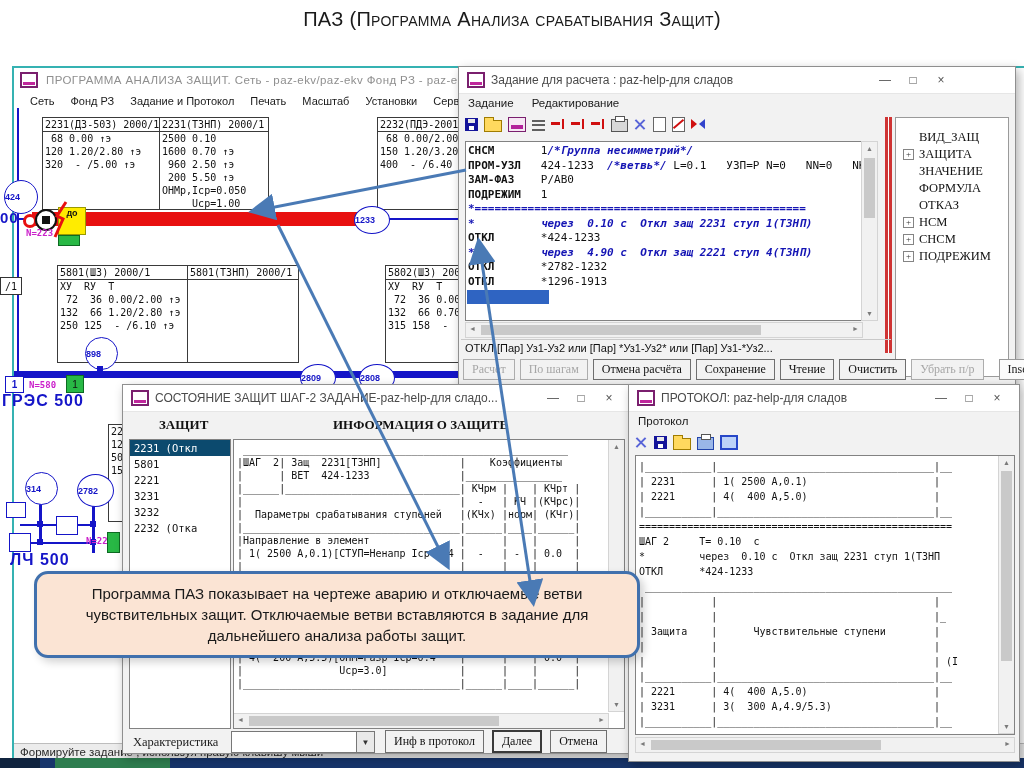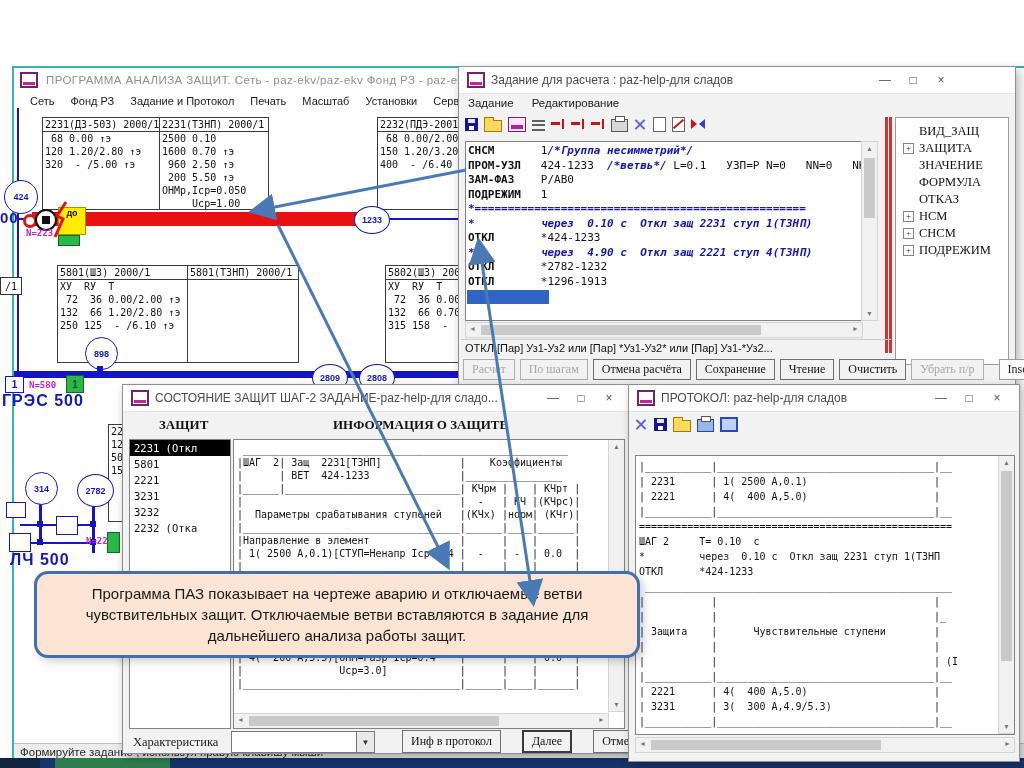--- a/index.html
+++ b/index.html
@@ -22,21 +22,21 @@
   .appic{width:14px;height:12px;border:2px solid #7a1f6e;background:#fff;position:relative;flex:none}
   .appic::after{content:"";position:absolute;left:1px;right:1px;bottom:1px;height:3px;background:#c0269c}
   
   #diagram{position:absolute;inset:0;z-index:2}
   .dline{position:absolute;background:#1515c8}
   .dtable{position:absolute;border:1px solid #3a3a3a;background:#fff;overflow:hidden;
           font-family:"DejaVu Sans Mono",monospace;font-size:10px;line-height:13px;color:#111}
   .dt-title{border-bottom:1px solid #3a3a3a;padding:0 2px;white-space:pre}
   .dt-row{white-space:pre;padding:0 2px}
   .dnode{position:absolute;border:1.5px solid #1515c8;border-radius:50%;background:#fff;color:#1515c8;
-         display:flex;align-items:center;justify-content:center;font-size:9px;font-weight:bold;z-index:3}
+         display:flex;align-items:center;font-size:9px;font-weight:bold;z-index:3}
   .mag{position:absolute;color:#cb1fcb;font-size:9px;font-weight:bold;font-family:"DejaVu Sans Mono",monospace;z-index:4}
   .bluebig{position:absolute;color:#1515c8;font-weight:bold;font-size:16px;letter-spacing:1px;z-index:3}
   .bbox{position:absolute;background:#fff;border:1px solid #1515c8;color:#1515c8;font-size:10px;font-weight:bold;
         display:flex;align-items:center;justify-content:center;z-index:3}
   .kbox{position:absolute;background:#fff;border:1px solid #333;color:#111;font-size:10px;
         display:flex;align-items:center;justify-content:center;z-index:3;font-family:"DejaVu Sans Mono",monospace}
   .gbox{position:absolute;background:#28b845;border:1px solid #0d6a22;z-index:4;display:flex;align-items:center;
         justify-content:center;font-size:10px;color:#111}
   .jdot{position:absolute;width:6px;height:6px;background:#1515c8;z-index:3}
   #fault-line{position:absolute;left:32px;top:212px;width:330px;height:14px;background:#e81010;z-index:2}
@@ -59,21 +59,21 @@
   .tbi{display:inline-block}
   .sunk{position:absolute;background:#fff;border:1px solid #828282;overflow:hidden}
   .mono{font-family:"DejaVu Sans Mono",monospace;white-space:pre}
   
   .tl{white-space:pre;font-size:11px;line-height:14.5px;font-family:"DejaVu Sans Mono",monospace;color:#111}
   .ln-h{font-weight:bold}
   .ln-c{color:#1414b4;font-style:italic;font-weight:bold}
   .selline{width:82px;height:14px;background:#2f64c2;margin-top:1px}
   .rsplit{position:absolute;width:1px;background:#fff;border-left:3px solid #cf3434;border-right:3px solid #cf3434}
   .tree{position:absolute;background:#fff;border:1px solid #9a9a9a;font-family:"Liberation Serif",serif;
-        font-size:12.5px;padding:5px 0;overflow:hidden}
+        font-size:12.5px;padding:11px 0;overflow:hidden}
   .titem{display:flex;align-items:center;height:17px;padding-left:7px;gap:5px;color:#111;white-space:nowrap}
   .tplus{width:9px;height:9px;border:1px solid #848484;font-size:9px;line-height:8px;text-align:center;
          color:#333;background:#fff;flex:none}
   .tplus:empty{border-color:transparent}
   .btn{background:#f2f2f2;border:1px solid #6f6f6f;font-family:"Liberation Serif",serif;font-size:12px;
        padding:2px 8px;color:#111;white-space:nowrap}
   .btn.disabled{color:#a6a6a6;border-color:#adadad}
   .btn.default{border:2px solid #3a3a3a}
   .insbox{border:1px solid #9a9a9a;background:#fbfbfb;font-family:"Liberation Serif",serif;font-size:12px;
           padding:2px 8px;margin-left:10px}
@@ -83,21 +83,21 @@
   .vsb .a{height:13px;color:#7a7a7a;font-size:7px;text-align:center;line-height:13px}
   .vsb .t{position:absolute;left:2px;right:2px;background:#c9c9c9}
   .vsb .ab{position:absolute;bottom:0;left:0;right:0}
   .hsb{position:absolute;height:14px;background:#f1f1f1;border:1px solid #d4d4d4}
   .hsb .a{position:absolute;top:0;width:13px;height:12px;color:#7a7a7a;font-size:7px;text-align:center;line-height:12px}
   .hsb .t{position:absolute;top:2px;bottom:2px;background:#c9c9c9}
   
   .shead{position:absolute;font-family:"Liberation Serif",serif;font-weight:bold;font-size:13px;color:#111}
   .pitem{height:16px;font-family:"DejaVu Sans Mono",monospace;font-size:10.5px;display:flex;align-items:center;
          padding-left:4px;color:#111;white-space:pre}
-  .pitem.sel{background:#000000;color:#fff}
+  .pitem.sel{background:#0c4a6e;color:#fff}
   .ilin{font-size:10px;line-height:13px;color:#111}
   .plin{font-size:10px;line-height:15px;color:#111}
   .serf{font-family:"Liberation Serif",serif}
   .combo{position:absolute;background:#fff;border:1px solid #777;display:flex;height:20px}
   .combo .cval{flex:1}
   .combo .cbtn{width:17px;border-left:1px solid #777;background:#e9e9e9;font-size:8px;display:flex;
                align-items:center;justify-content:center;color:#333}
   
   #callout{position:absolute;left:34px;top:571px;width:552px;background:#fbe4d4;border:3px solid #4070ad;
            border-radius:14px;z-index:20;padding:9px 24px;font-size:15px;color:#1a1a1a;text-align:center;
@@ -135,20 +135,21 @@
   .ic-bow::before{content:"";position:absolute;left:0;top:0;border-top:5px solid transparent;
                   border-bottom:5px solid transparent;border-left:6px solid #d01010}
   .ic-bow::after{content:"";position:absolute;right:0;top:0;border-top:5px solid transparent;
                  border-bottom:5px solid transparent;border-right:6px solid #3344cc}
 </style>
 </head>
 <body>
 
 <div id="page">
 
+  <div id="page-title">ПАЗ (Программа Анализа срабатывания Защит)</div>
 
   <div id="main-win">
     <div class="main-tb">
       <span class="appic"></span>
       <span id="main-title">ПРОГРАММА  АНАЛИЗА  ЗАЩИТ.   Сеть - paz-ekv/paz-ekv    Фонд РЗ - paz-ekv</span>
     </div>
     <div id="main-menu">
         <span class="mi">Сеть</span>
         <span class="mi">Фонд РЗ</span>
         <span class="mi">Задание и Протокол</span>
@@ -241,21 +242,21 @@
       </div>
     <div class="dnode" style="left:354px;top:206px;width:34px;height:26px">
         <span>1233</span>
       </div>
     <div class="dnode" style="left:85px;top:337px;width:31px;height:31px">
         <span>898</span>
       </div>
 
     <div class="dline" style="left:14px;top:371px;width:444px;height:7px"></div>
     <div class="jdot" style="left:97px;top:366px"></div>
-    <div class="dnode" style="left:312px;top:364px;width:34px;height:26px">
+    <div class="dnode" style="left:300px;top:364px;width:34px;height:26px">
         <span>2809</span>
       </div>
     <div class="dnode" style="left:359px;top:364px;width:34px;height:26px">
         <span>2808</span>
       </div>
     <div class="bbox" style="left:5px;top:376px;width:17px;height:15px">
         <span>1</span>
       </div>
     <div class="mag" style="left:29px;top:380px">N=580</div>
     <div class="gbox" style="left:66px;top:375px;width:16px;height:16px">
@@ -421,37 +422,40 @@
         <div class="a" style="left:0">◄</div>
           <div class="t" style="left:15px;width:250px"></div>
           <div class="a" style="right:0">►</div>
       </div>
     </div>
     <div class="serf" style="position:absolute;left:10px;top:350px;font-size:12.5px">Характеристика</div>
     <div class="combo" style="left:108px;top:346px;width:142px">
       <span class="cval"></span>
         <span class="cbtn">▼</span>
     </div>
-    <div style="position:absolute;left:279px;top:345px;display:flex;gap:21px">
+    <div style="position:absolute;left:262px;top:345px;display:flex;gap:8px">
         <button class="btn">Инф в протокол</button>
         <button class="btn default">Далее</button>
         <button class="btn">Отмена</button>
       </div>
   </div>
 
   <div class="win" style="left:628px;top:384px;width:390px;height:376px;z-index:12">
     <div class="wtb">
       <span class="appic"></span>
       <span class="wtitle">ПРОТОКОЛ: paz-help-для сладов</span>
       <span class="wctrl">
         <span class="wc">—</span>
         <span class="wc">□</span>
         <span class="wc">×</span>
       </span>
     </div>
+    <div class="wmenu">
+        <span class="wmi">Протокол</span>
+      </div>
     <div class="tbar">
         <span class="tbi ic-x"></span>
         <span class="tbi ic-save"></span>
         <span class="tbi ic-open"></span>
         <span class="tbi ic-print ic-print-blue"></span>
         <span class="tbi ic-screen"></span>
       </div>
     <div class="sunk" style="left:6px;top:70px;width:378px;height:278px">
       <div class="mono" style="padding:3px 0 0 3px"><div class="plin">|___________|____________________________________|__</div><div class="plin">| 2231      | 1( 2500 А,0.1)                     |</div><div class="plin">| 2221      | 4(  400 А,5.0)                     |</div><div class="plin">|___________|____________________________________|__</div><div class="plin">====================================================</div><div class="plin">ШАГ 2     Т= 0.10  с</div><div class="plin">*         через  0.10 с  Откл защ 2231 ступ 1(ТЗНП</div><div class="plin">ОТКЛ      *424-1233</div><div class="plin"> ___________________________________________________</div><div class="plin">|           |                                    |</div><div class="plin">|           |                                    |_</div><div class="plin">| Защита    |      Чувствительные ступени        |</div><div class="plin">|           |                                    |</div><div class="plin">|           |                                    | (I</div><div class="plin">|___________|____________________________________|__</div><div class="plin">| 2221      | 4(  400 А,5.0)                     |</div><div class="plin">| 3231      | 3(  300 А,4.9/5.3)                 |</div><div class="plin">|___________|____________________________________|__</div></div>
       <div class="vsb" style="right:0;top:0;height:277px;border-top:none;border-right:none">

